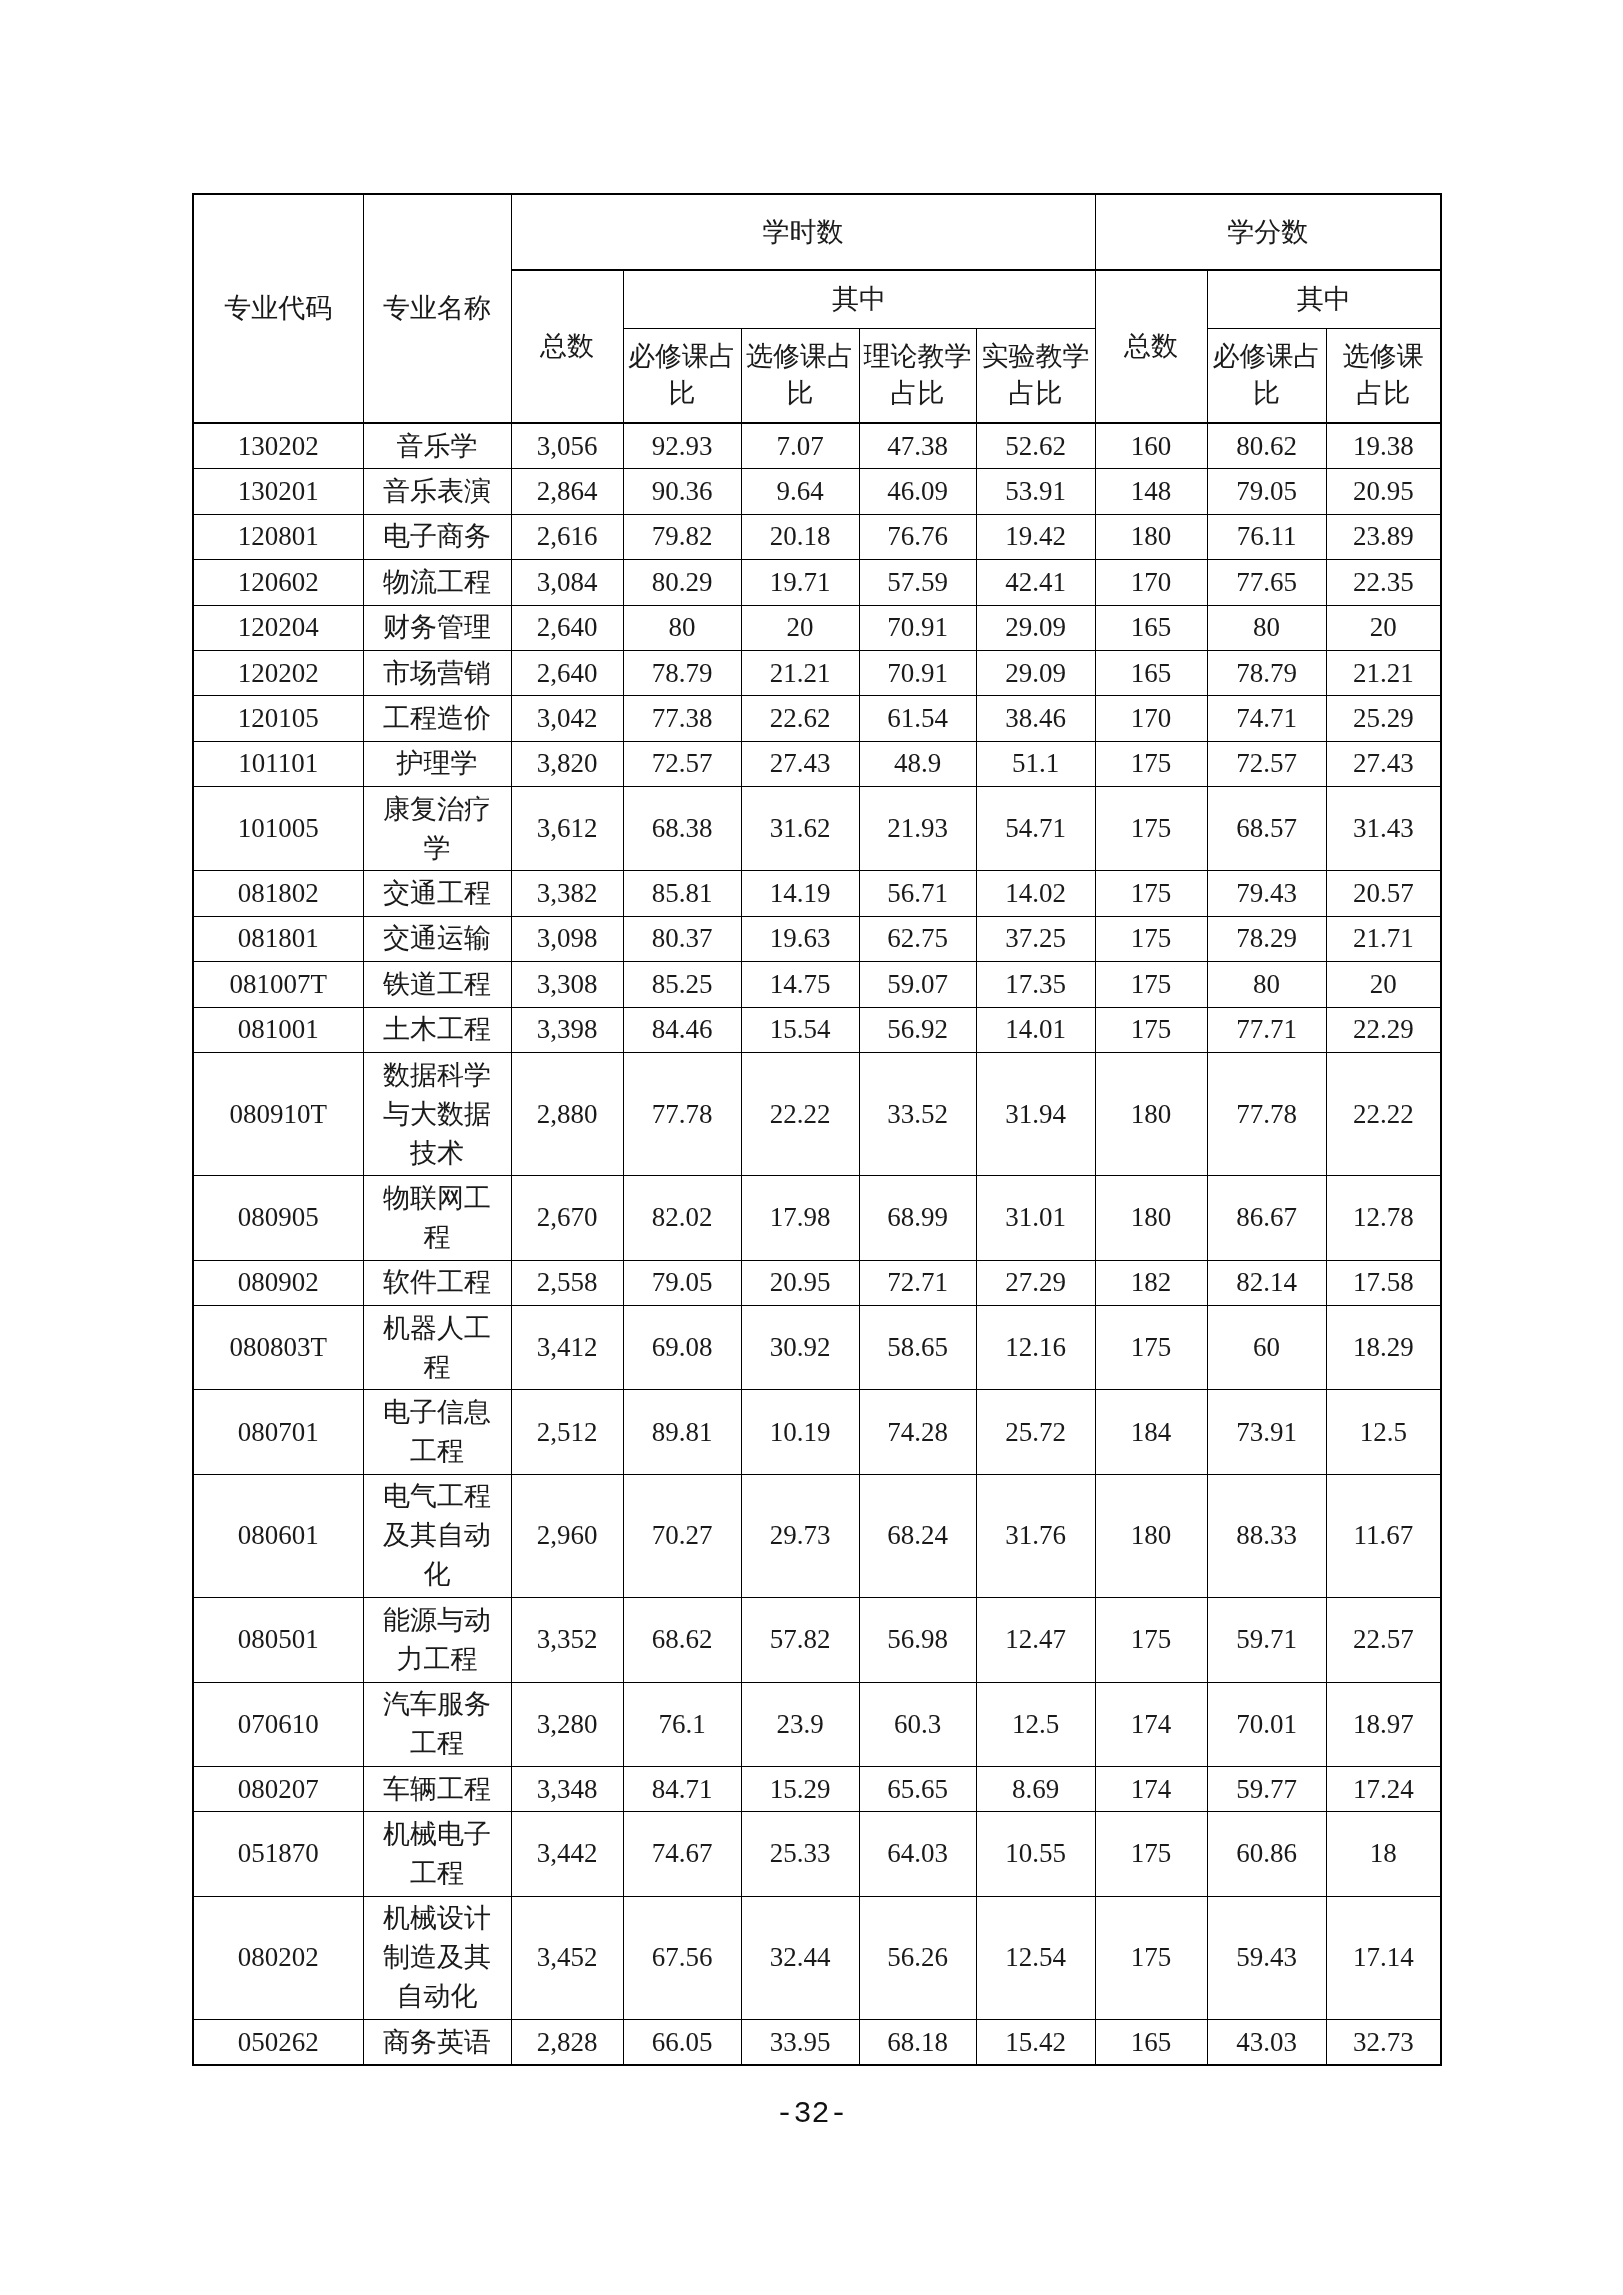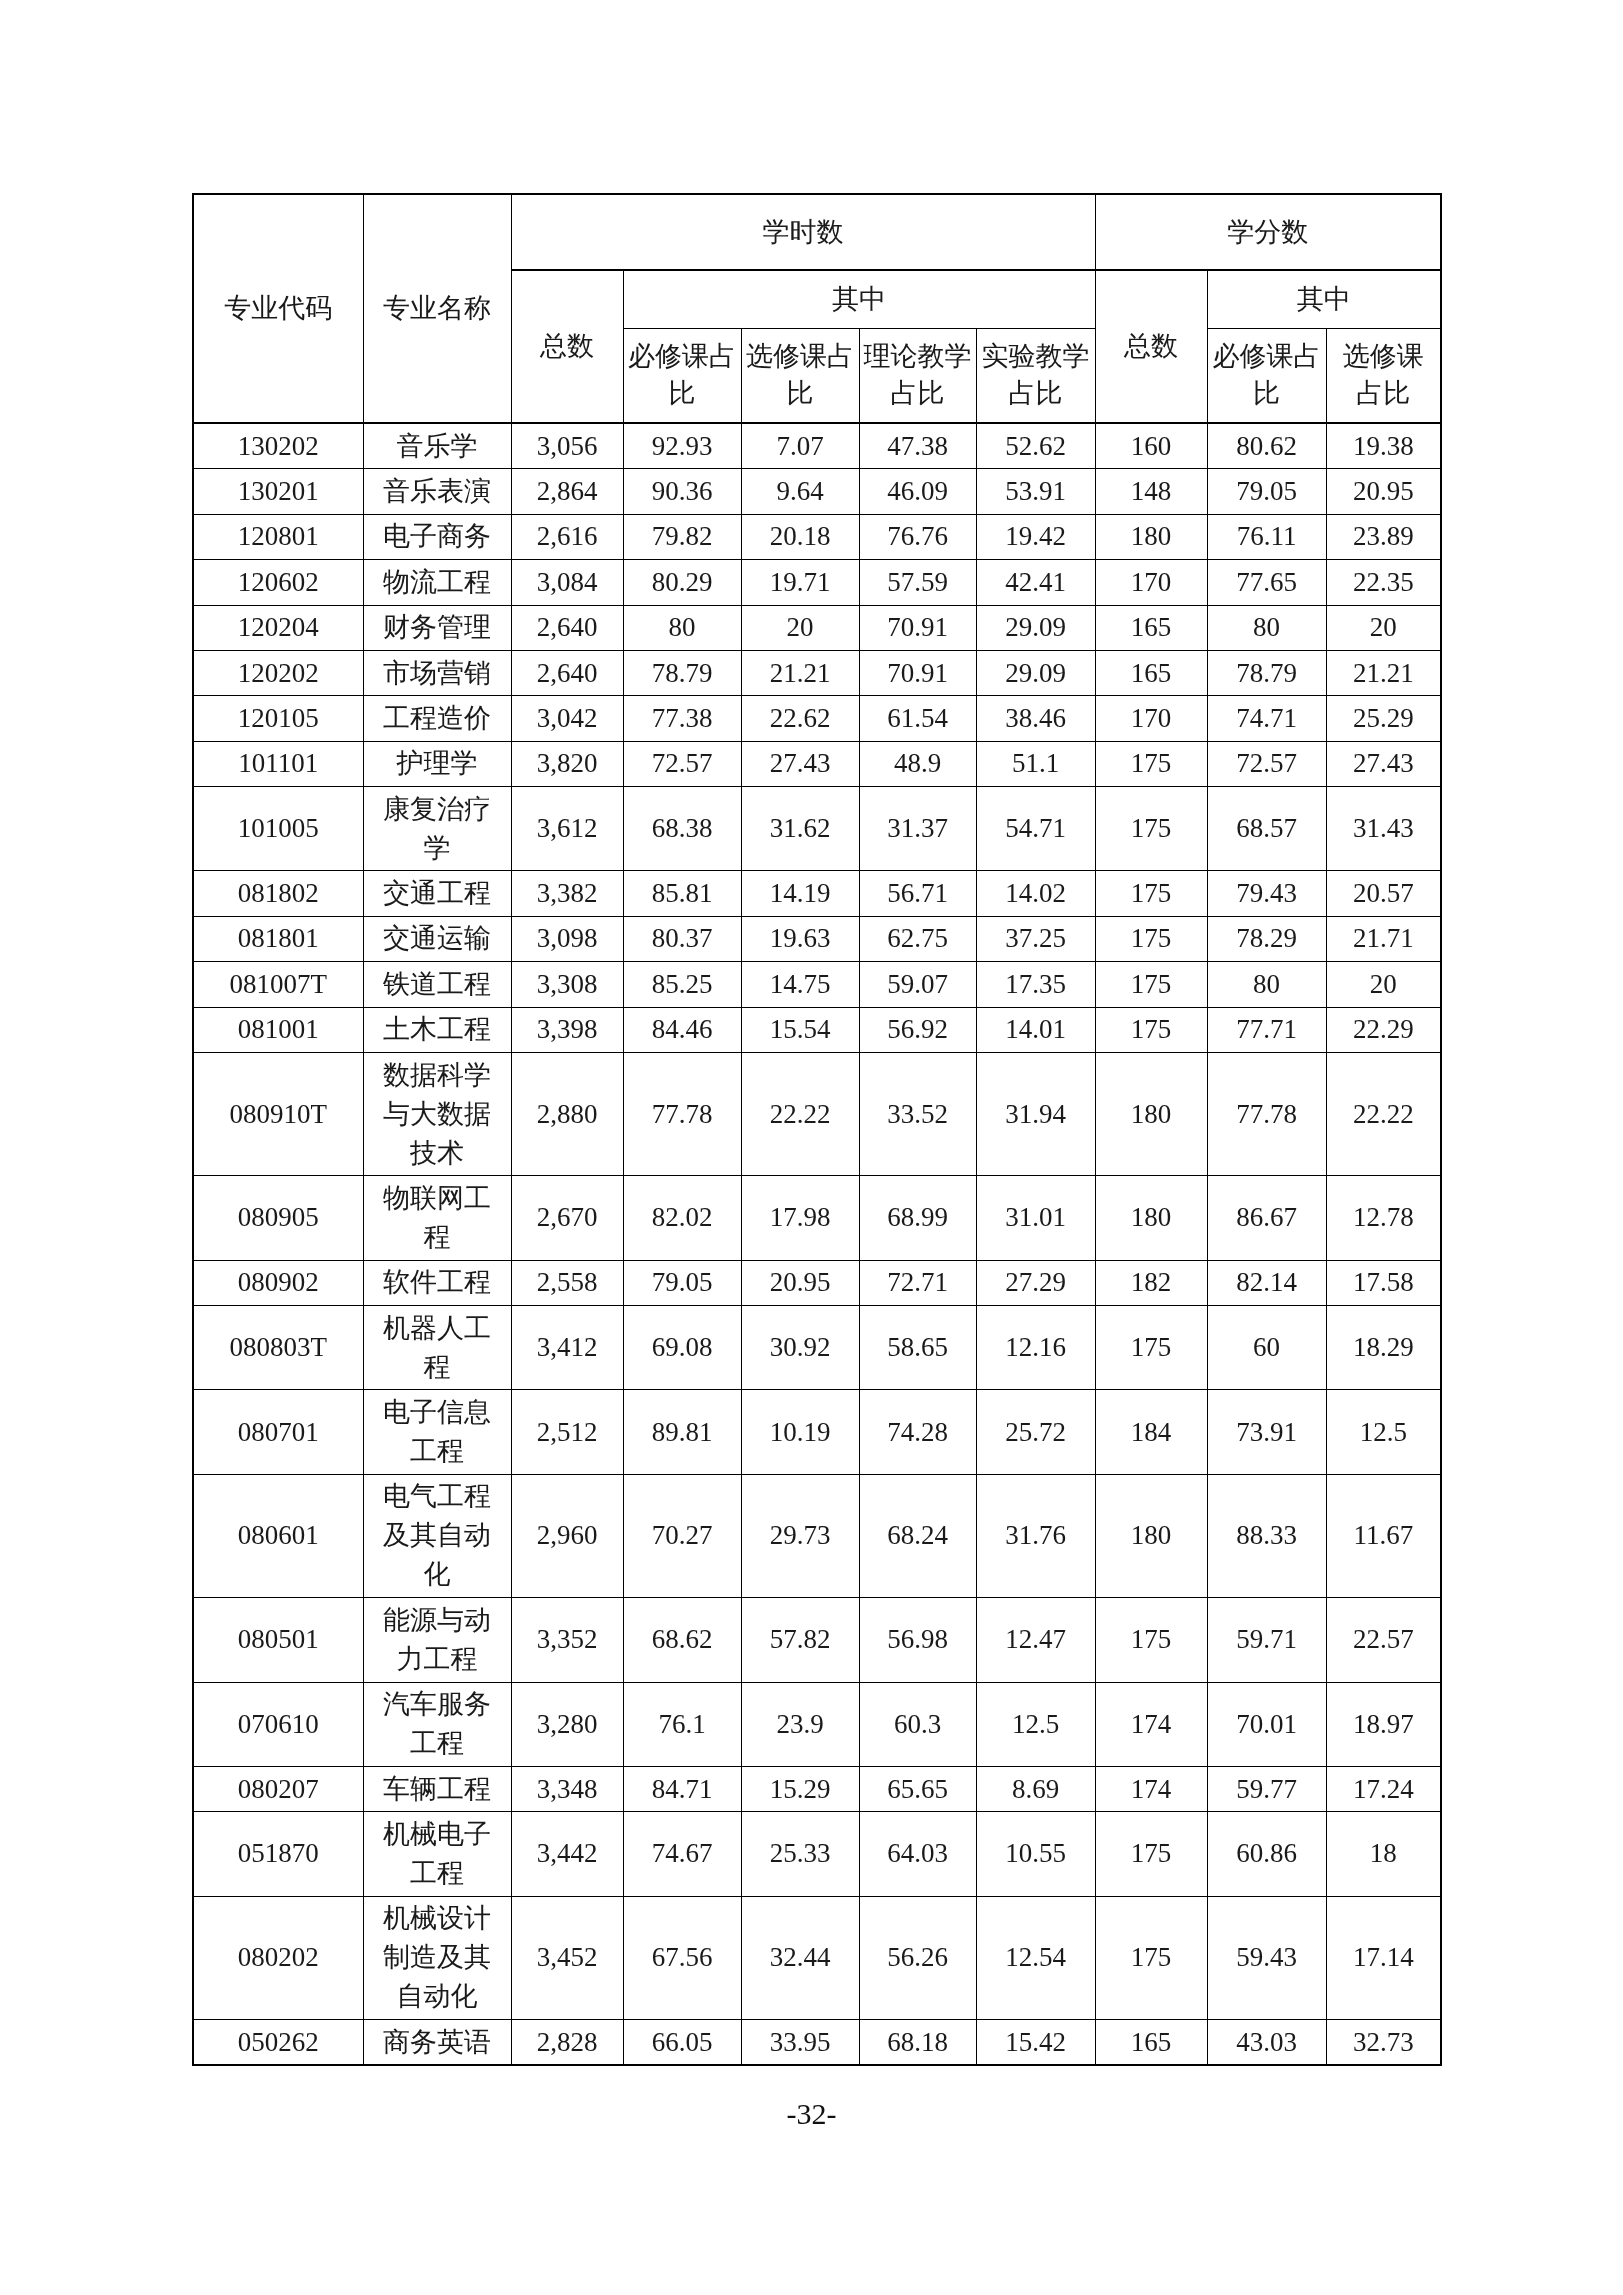--- a/index.html
+++ b/index.html
@@ -46,21 +46,21 @@
   }
   tbody tr:first-child td { border-top-width: 2.7px; }
   tbody td.c-name {
     padding: 2.7px 8.2px;
     word-break: break-all;
   }
   .footer {
     margin-top: 31px;
     width: 1623px;
     text-align: center;
-    font-family: Liberation Serif, serif;
+    font-family: Liberation Mono, monospace;
     font-size: 30px;
     color: #111111;
   }
 </style>
 </head>
 <body>
 
 <div class="page">
 
   <table class="majors">
@@ -194,21 +194,21 @@
           <td class="c-num">175</td>
           <td class="c-num">72.57</td>
           <td class="c-num">27.43</td>
         </tr>
         <tr>
           <td class="c-num">101005</td>
           <td class="c-name">康复治疗学</td>
           <td class="c-num">3,612</td>
           <td class="c-num">68.38</td>
           <td class="c-num">31.62</td>
-          <td class="c-num">31.37</td>
+          <td class="c-num">21.93</td>
           <td class="c-num">54.71</td>
           <td class="c-num">175</td>
           <td class="c-num">68.57</td>
           <td class="c-num">31.43</td>
         </tr>
         <tr>
           <td class="c-num">081802</td>
           <td class="c-name">交通工程</td>
           <td class="c-num">3,382</td>
           <td class="c-num">85.81</td>

